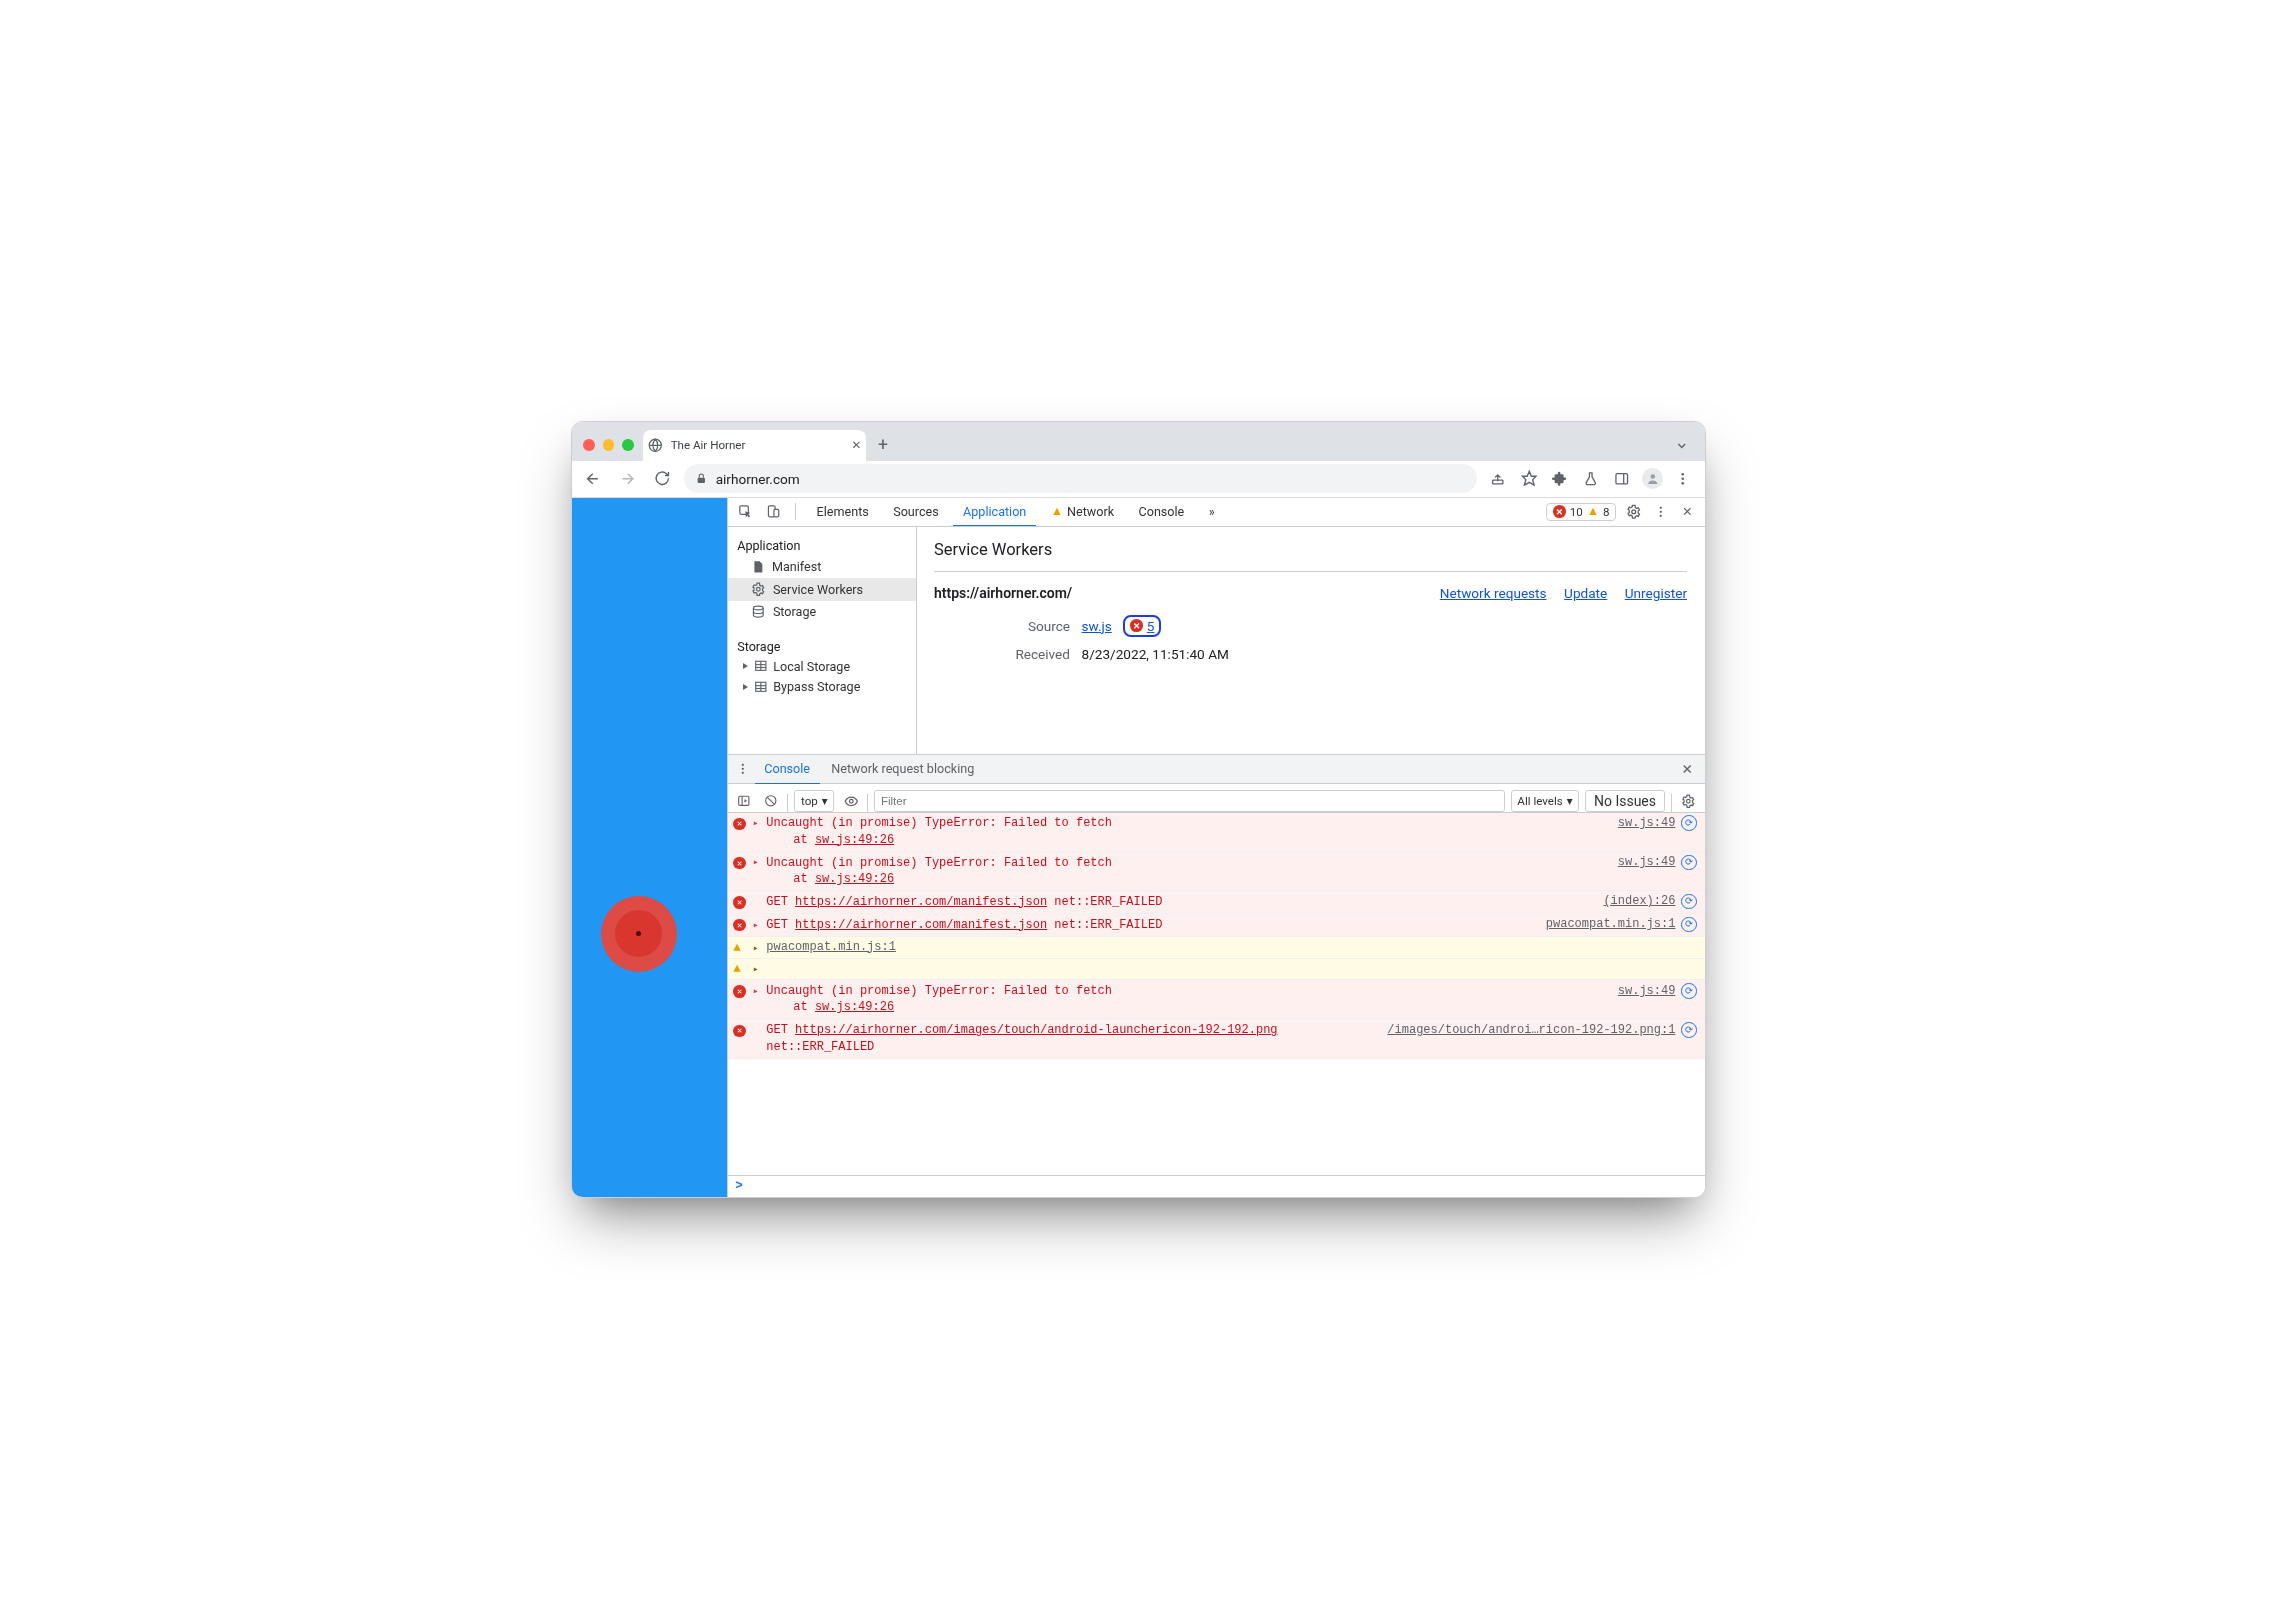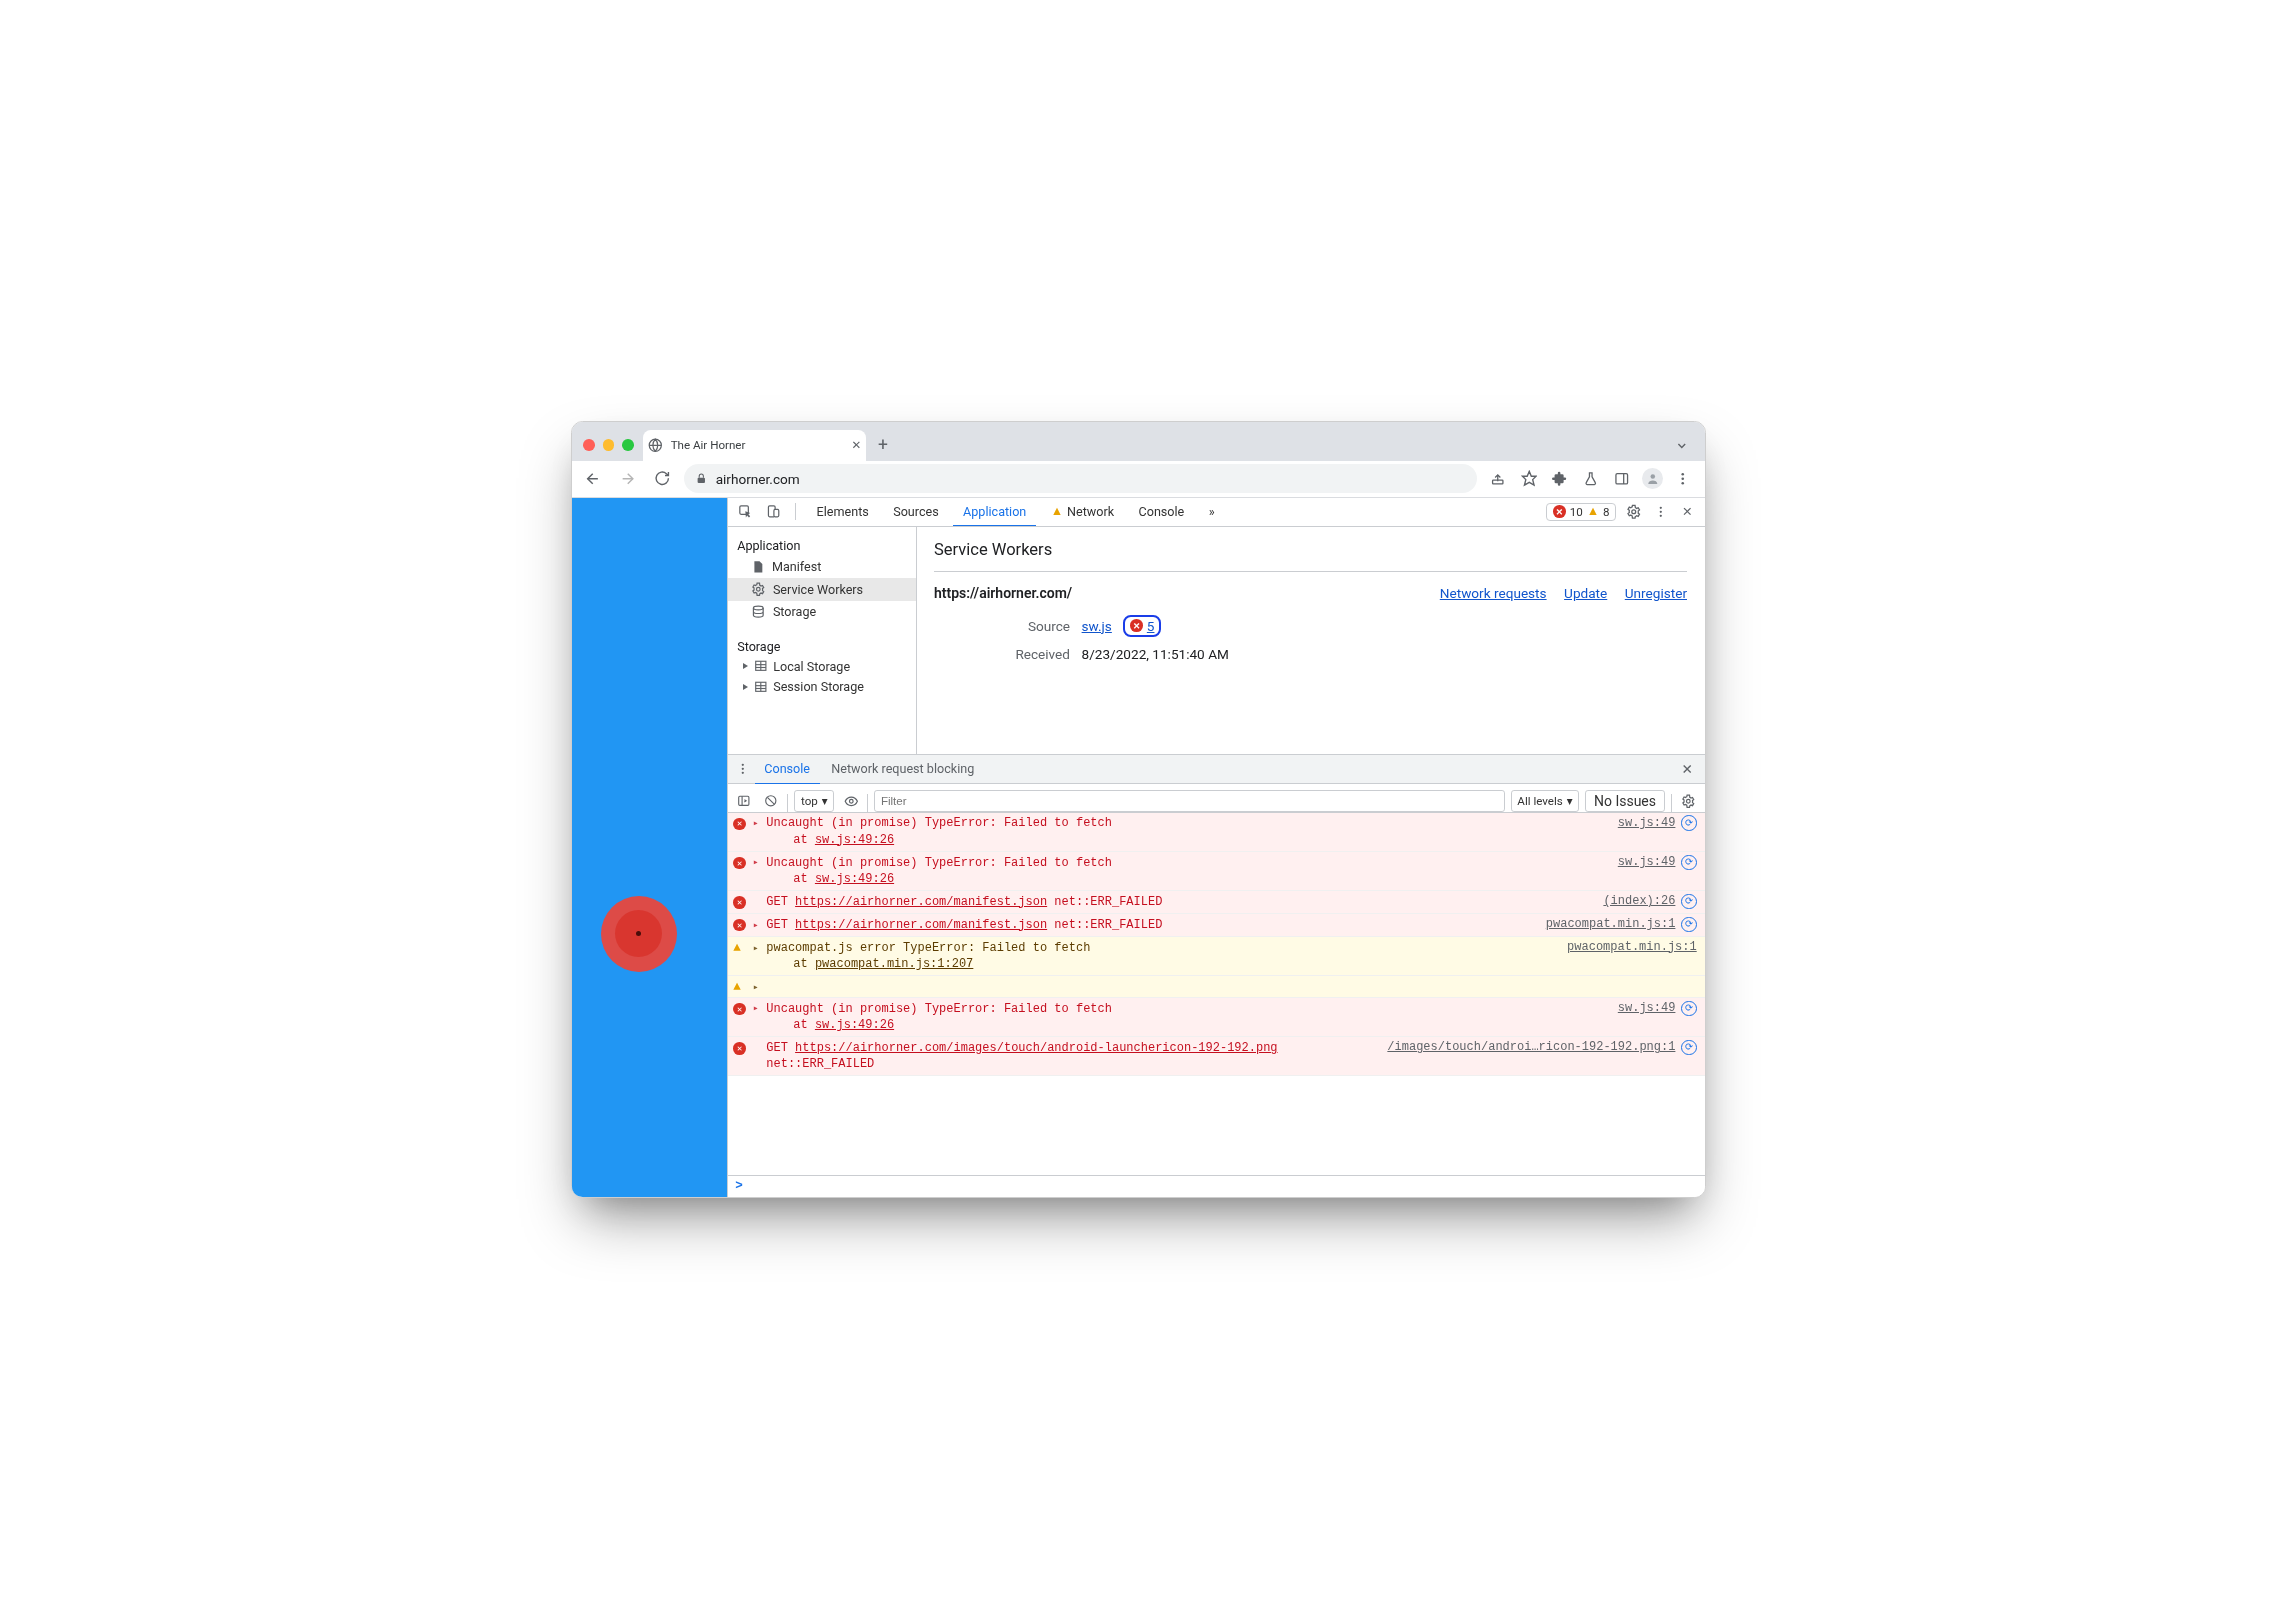--- a/index.html
+++ b/index.html
@@ -327,21 +327,21 @@
             <span>Local Storage</span>
           </div>
           <div class="side-sub">
             <span class="tri"></span>
             <svg width="13.6" height="13.6" viewBox="0 0 24 24" fill="none" stroke="#5f6368" stroke-width="2">
                 <rect x="3" y="4" width="18" height="16"></rect>
                 <line x1="3" y1="10" x2="21" y2="10"></line>
                 <line x1="3" y1="15" x2="21" y2="15"></line>
                 <line x1="12" y1="4" x2="12" y2="20"></line>
               </svg>
-            <span>Session Storage</span>
+            <span>Bypass Storage</span>
           </div>
         </div>
 
         <div class="app-main">
           <div class="sw-title">Service Workers</div>
           <div class="sw-block">
             <div class="sw-origin-row">
               <span class="sw-origin">https://airhorner.com/</span>
               <div class="sw-links">
                 <a>Network requests</a>
@@ -454,21 +454,20 @@
             <span class="log-disclosure">▸</span>
             <span class="log-msg error"><span>GET </span><a>https://airhorner.com/manifest.json</a><span> net::ERR_FAILED</span></span>
             <span class="log-right">
               <a>pwacompat.min.js:1</a>
               <span class="spin-icon">⟳</span>
             </span>
           </div>
           <div class="log-row warning">
             <span class="log-icon"><span class="warn-tri">▲</span></span>
             <span class="log-disclosure">▸</span>
-            <span class="log-msg warning"><span class="msg-main">pwacompat.js error TypeError: Failed to fetch</span><span class="stack">at <a>pwacompat.min.js:1:207</a></span></span>
             <span class="log-right">
               <a>pwacompat.min.js:1</a>
             </span>
           </div>
           <div class="log-row warning">
             <span class="log-icon"><span class="warn-tri">▲</span></span>
             <span class="log-disclosure">▸</span>
             <span class="log-right"></span>
           </div>
           <div class="log-row error">

